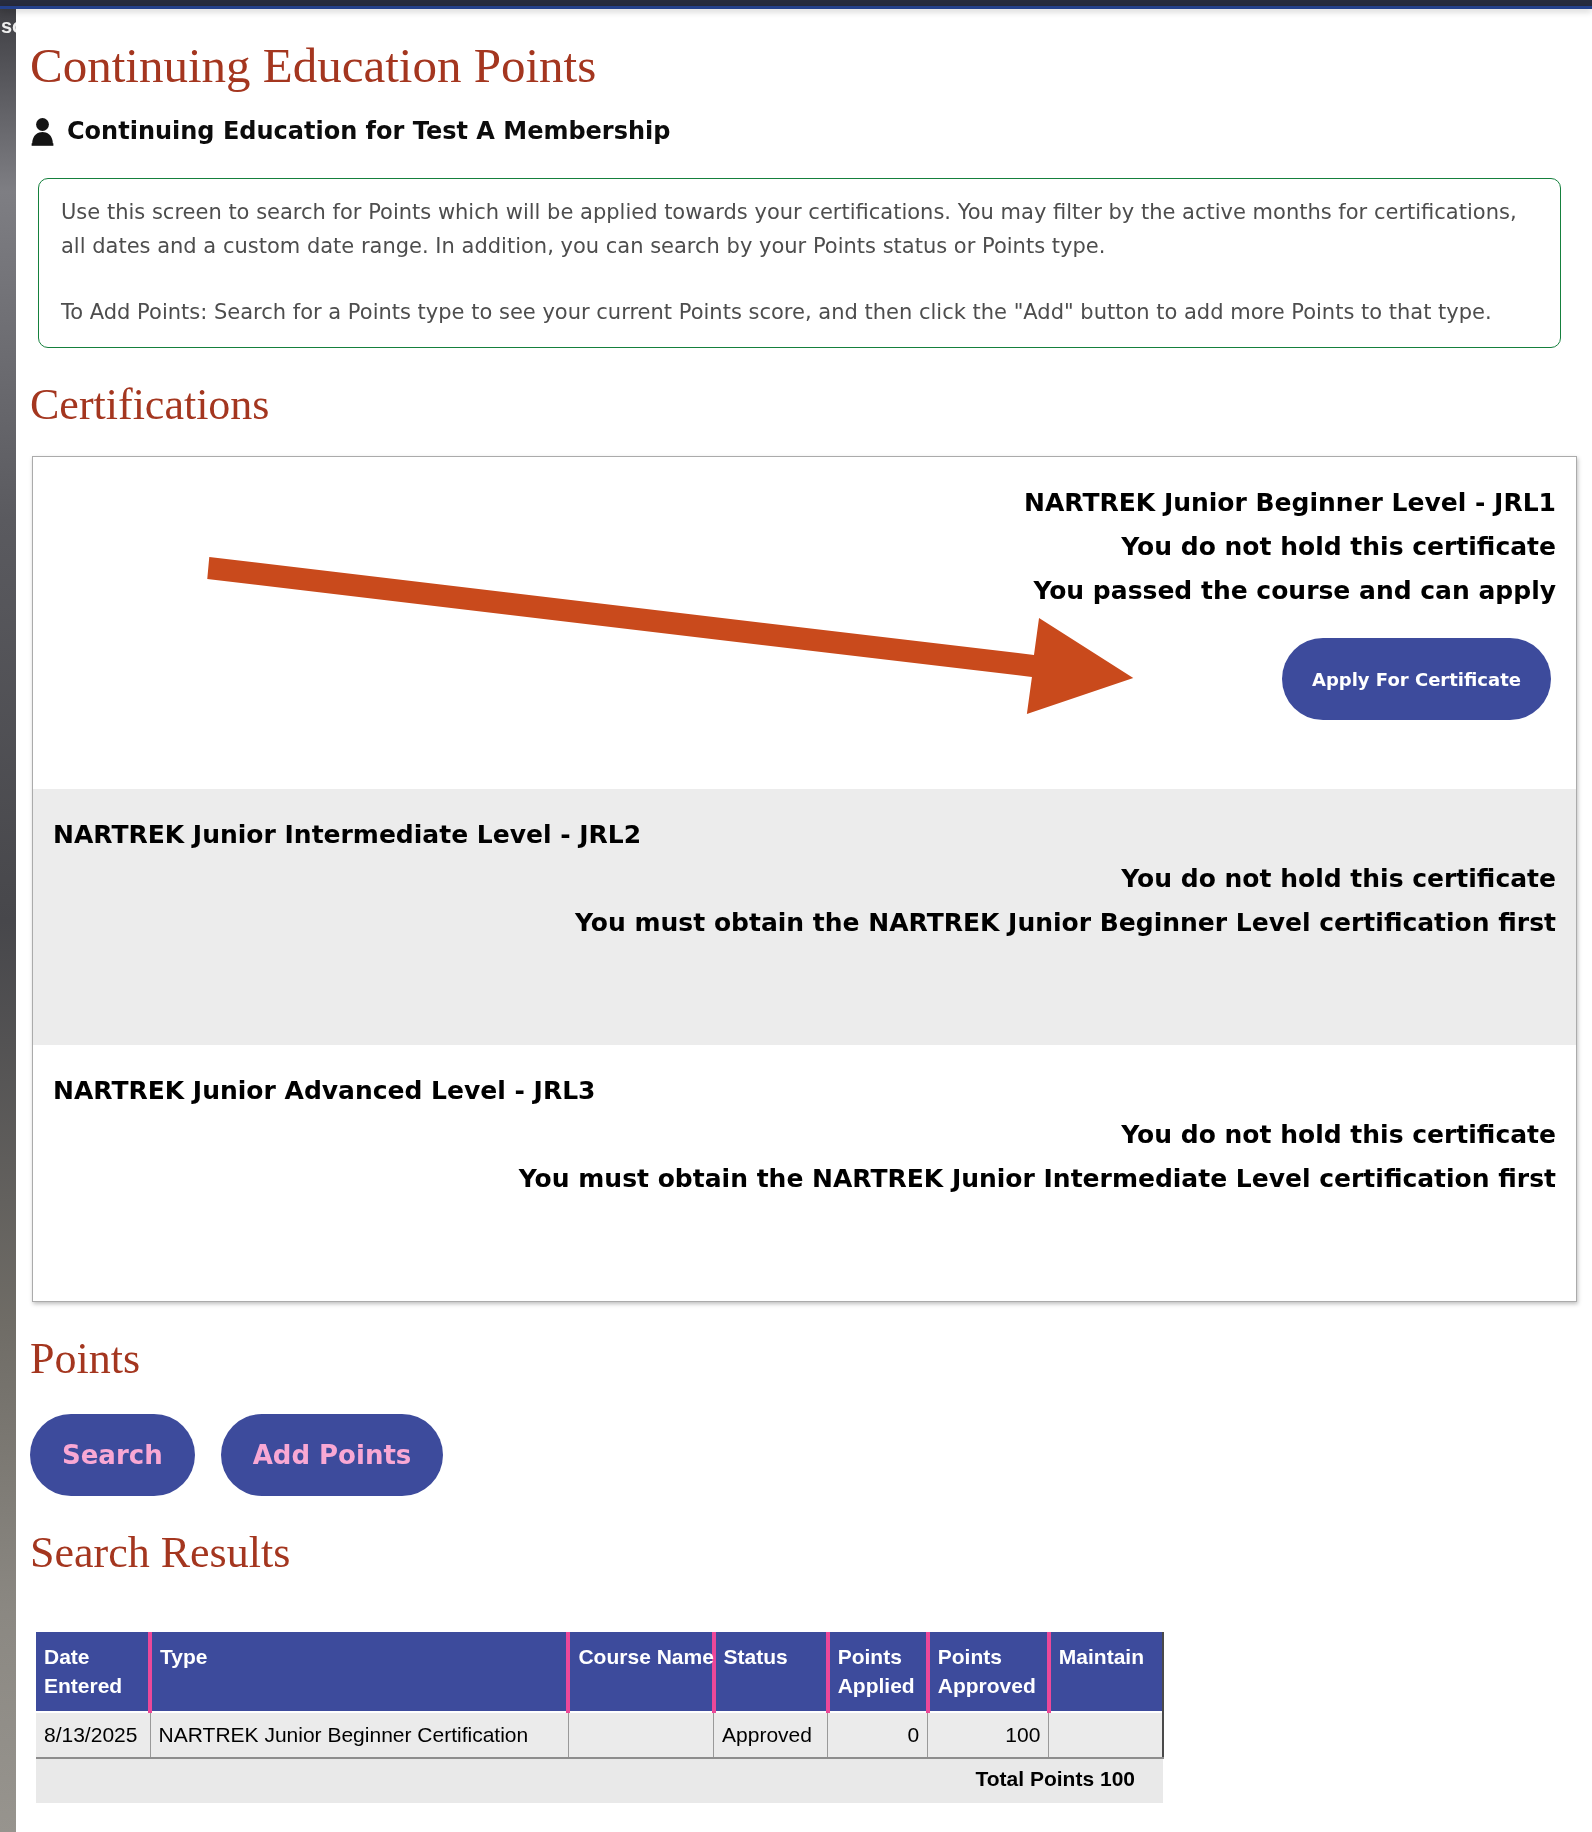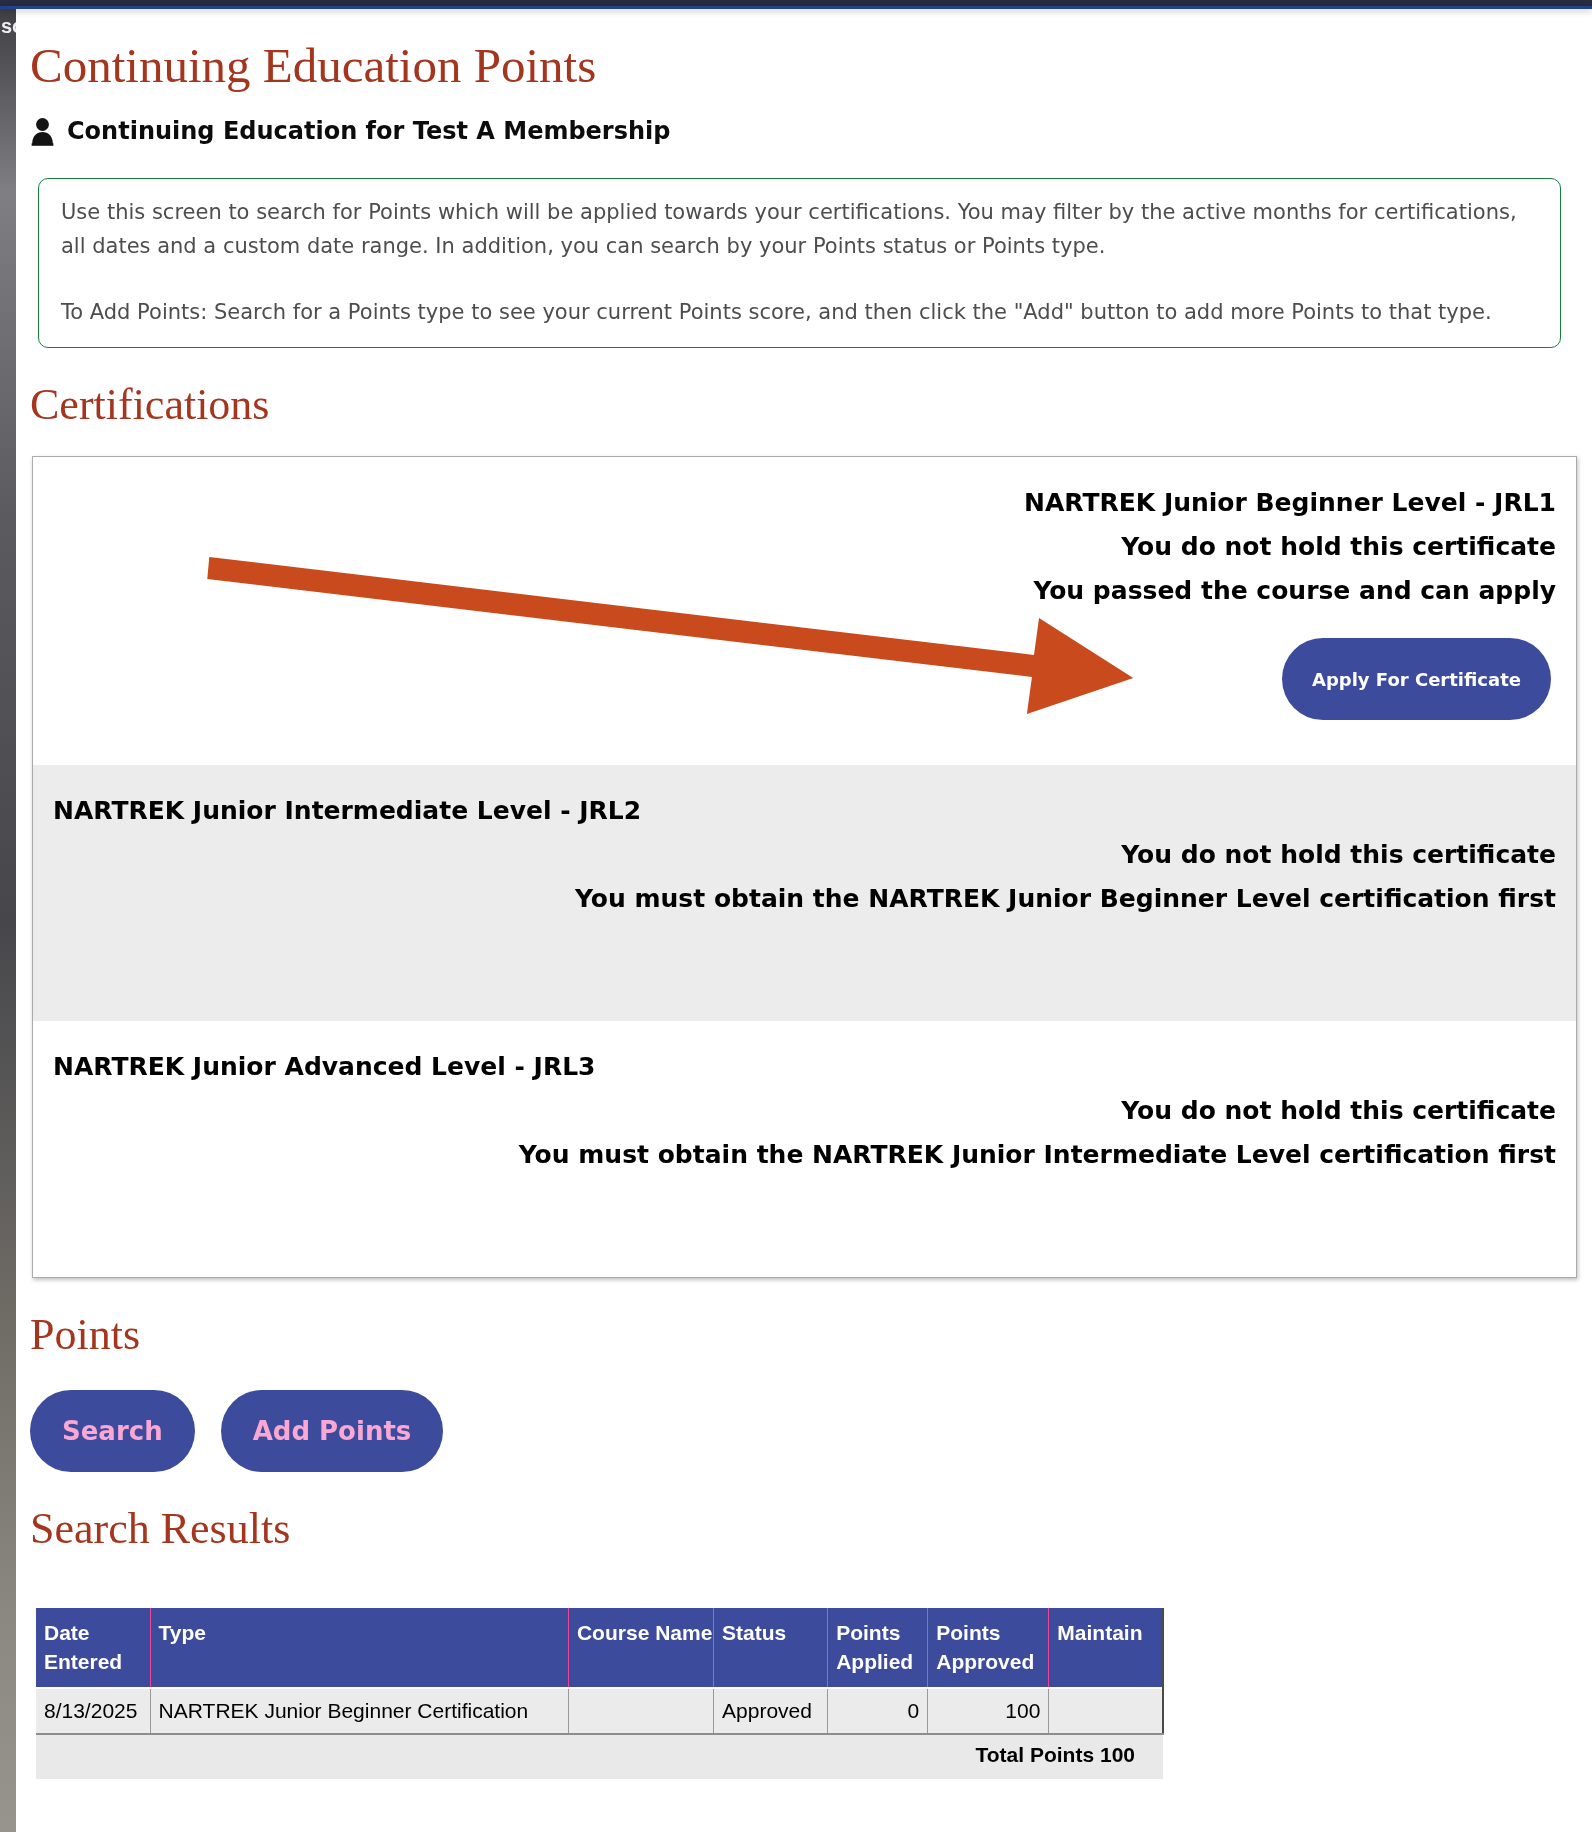--- a/index.html
+++ b/index.html
@@ -44,21 +44,21 @@
     font-family:"Liberation Serif", serif; font-weight:normal;
     color:#a4361f; font-size:44px; margin:34px 0 0 0; line-height:1.05;
   }
 
   .cert-box {
     margin:28px 0 0 2px; border:1px solid #ababab; background:#fff;
     box-shadow:1px 2px 4px rgba(0,0,0,.25);
   }
   .cert-row { padding:24px 20px; font-size:25px; line-height:44px; }
   .cert-row.first { position:relative; min-height:308px; }
-  .cert-row.alt { background:#ececec; }
+  .cert-row.alt { background:#ececec;margin-top:24px; }
   .cert-row.stacked { min-height:256px; }
   .cert-head { display:flex; justify-content:space-between; align-items:flex-end;flex-direction:column; }
   .cert-name { font-weight:bold; white-space:nowrap; }
   .cert-msg { font-weight:bold; text-align:right; }
   .arrow-svg { position:absolute; left:0; top:0; width:100%; height:100%;
                pointer-events:none; }
   .apply-btn {
     position:absolute; top:181px; right:25px; height:82px; border:none;
     border-radius:41px; background:#3d4b9c; color:#fff; font-weight:bold;
     font-size:18px; padding:0 30px; display:flex; align-items:center;
@@ -73,21 +73,21 @@
   }
 
   table.results-table {
     border-collapse:collapse; table-layout:fixed; width:1128px;
     margin:56px 0 0 6px; font-family:"Liberation Sans", sans-serif;
     font-size:21px;
   }
   .results-table th {
     background:#3d4b9c; color:#fff; text-align:left; vertical-align:top;
     font-weight:bold; padding:10px 8px; line-height:29px; height:80px;
-    border-right:1px solid #ec4899;
+    border-right:4px solid #ec4899;
   }
   .results-table th:nth-child(3),
   .results-table th:nth-child(4),
   .results-table th:nth-child(7) { white-space:nowrap; }
   .results-table th:last-child { border-right:2px solid #4a4a4a; }
   .results-table tbody td {
     background:#ebebeb; padding:8px; height:46px;
     border-right:1px solid #999; border-top:2px solid #fff;
     border-bottom:2px solid #8d8d8d; overflow:hidden; white-space:nowrap;
   }

